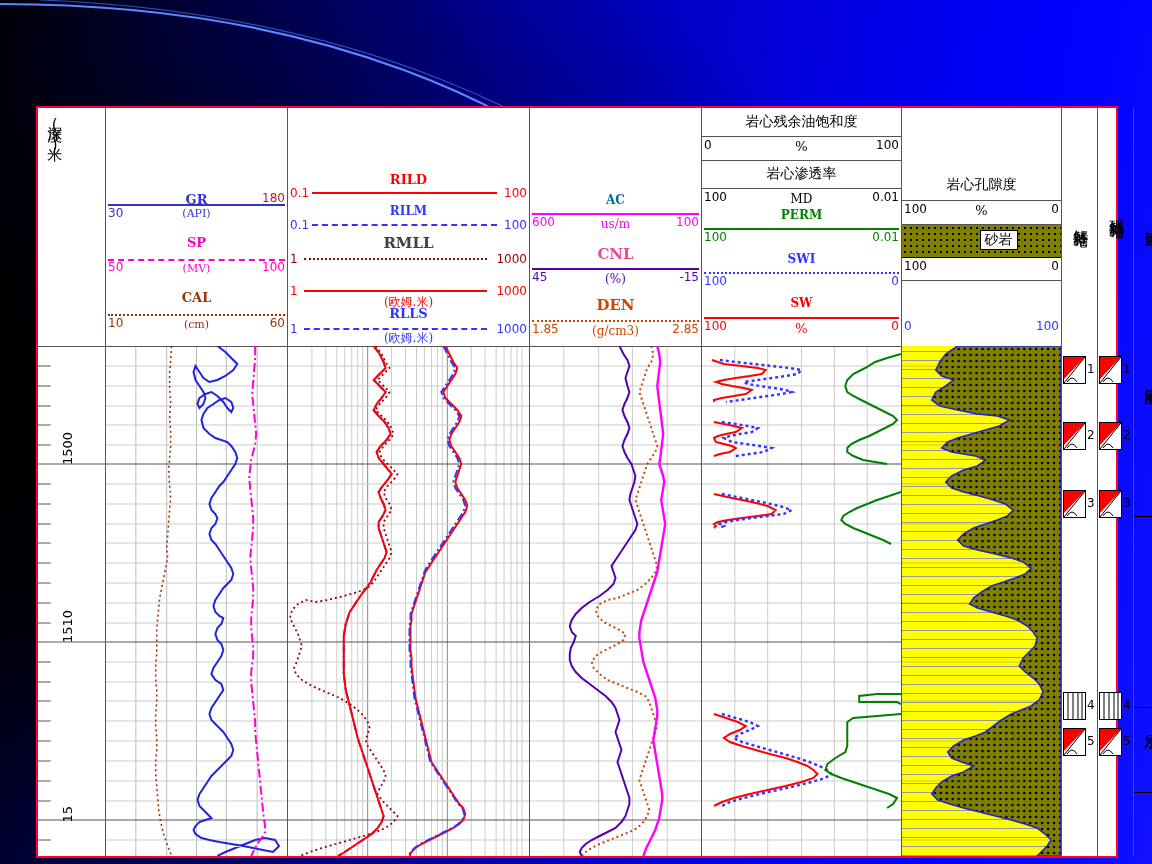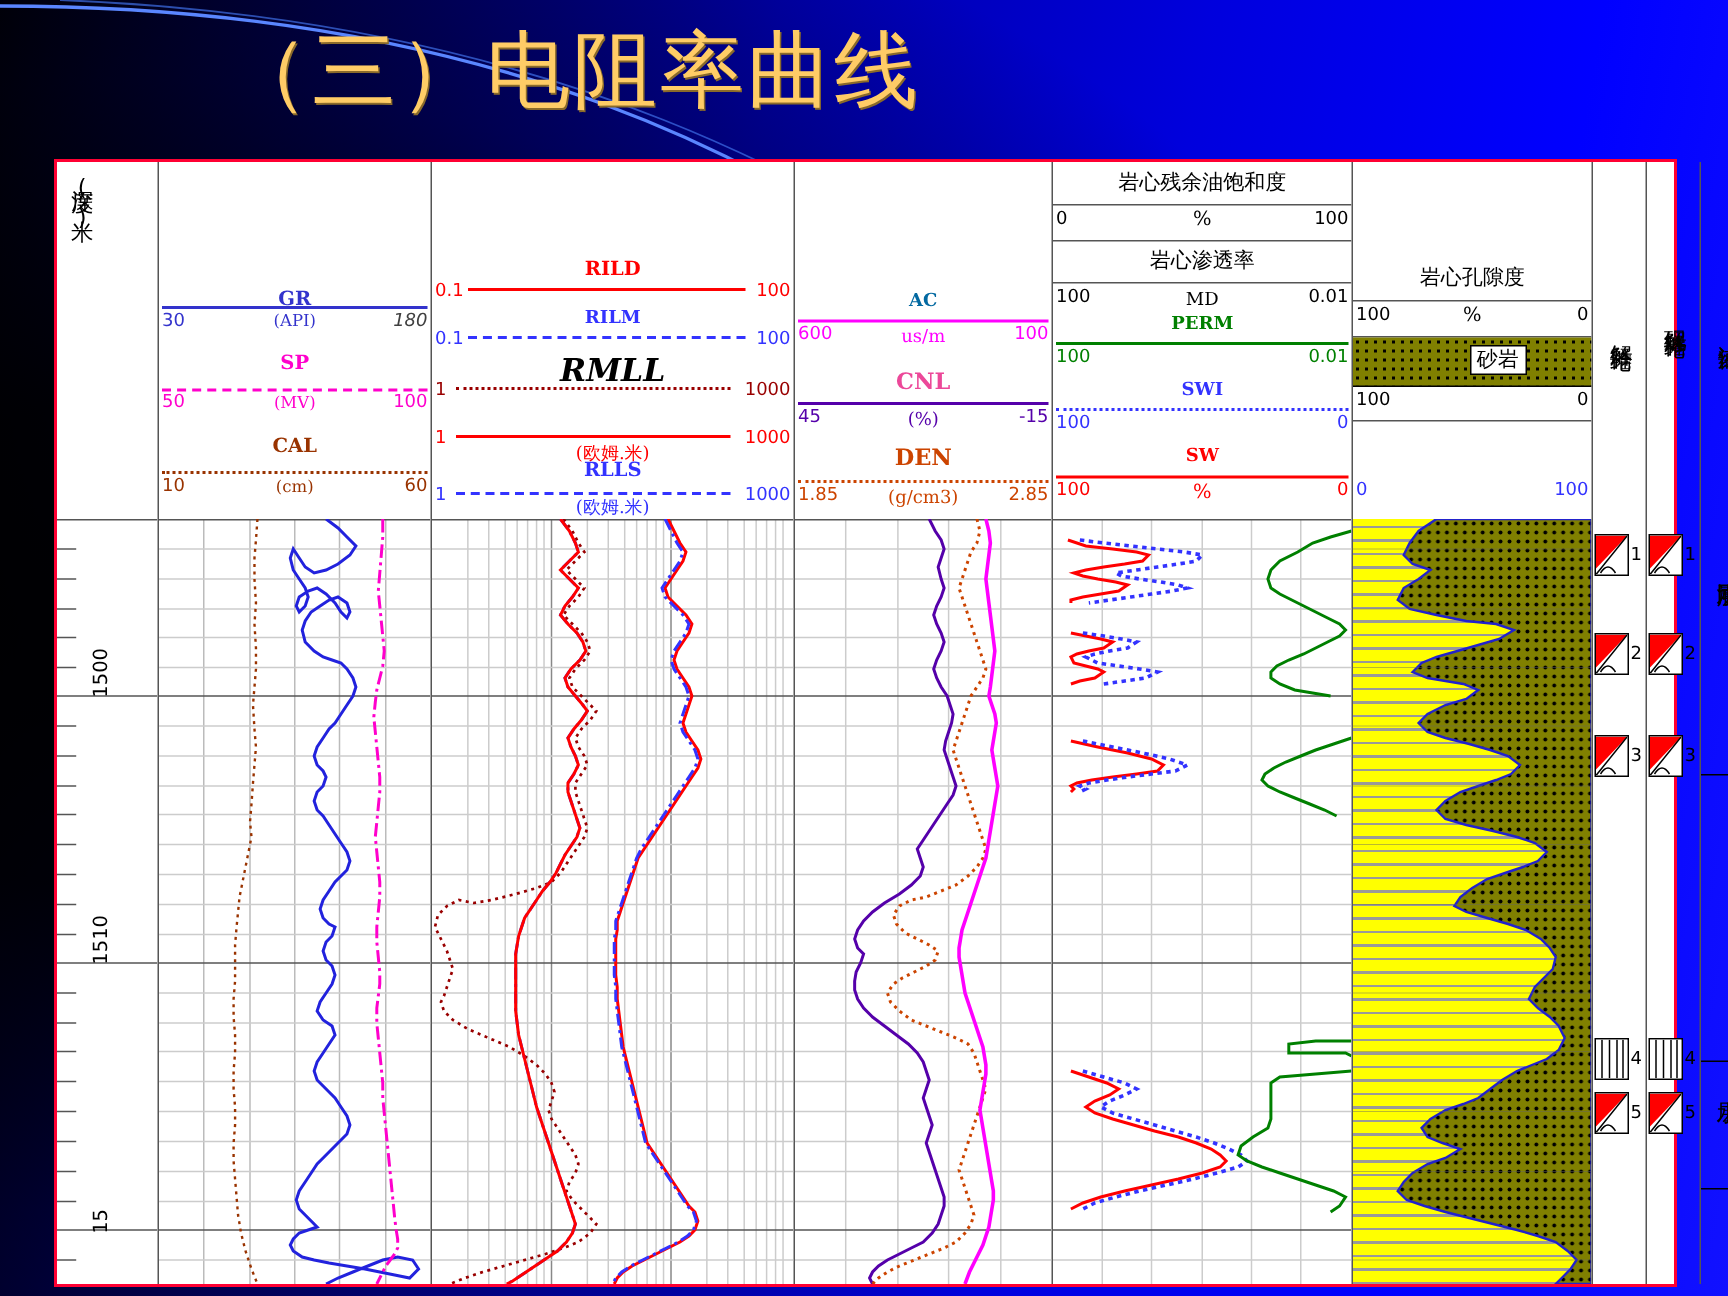--- a/index.html
+++ b/index.html
@@ -62,21 +62,20 @@
 </head>
 <body>
 
 <div id="slide">
 
   <svg class="swoosh" viewBox="0 0 1152 864" preserveAspectRatio="none">
     <path d="M0,4 C260,4 560,70 760,330" fill="none" stroke="#5a86ff" stroke-width="2.2"></path>
     <path d="M40,0 C300,10 600,90 800,340" fill="none" stroke="#3f6fe8" stroke-width="1.2" opacity="0.7"></path>
   </svg>
 
-  <div id="title">（三）电阻率曲线</div>
 
   <div id="chart">
     <div id="inner">
 
       <div class="col" style="left:0;width:68px;">
         <div class="hdr">
           <div class="vtext" style="position:absolute;left:8px;top:6px;">深度(米)</div>
         </div>
         <div class="body">
           <svg width="100%" height="100%" viewBox="0 0 68 510" preserveAspectRatio="none">
@@ -115,21 +114,21 @@
           <div class="depthlab" style="left:22px;top:264px;">1510</div>
           <div class="depthlab" style="left:22px;top:460px;">15</div>
         </div>
       </div>
 
       <div class="col" style="left:68px;width:182px;">
         <div class="hdr">
           <div class="cname" style="top:72px;color:#3333cc;margin-top:12px;">GR</div>
           <div class="cline" style="top:96px;border-top:2px solid #3333cc;"></div>
           <div class="cmin" style="top:98px;color:#3333cc;">30</div>
-          <div class="cmax" style="top:98px;color:#404040;font-style:italic;">180</div>
+          <div class="cmax" style="top:83px;color:#b91c1c;">180</div>
           <div class="cunit" style="top:99px;color:#3333cc;">(API)</div>
 
           <div class="cname" style="top:127px;color:#ff00cc;">SP</div>
           <div class="cline" style="top:151px;border-top:2px dashed #ff00cc;"></div>
           <div class="cmin" style="top:152px;color:#ff00cc;">50</div>
           <div class="cmax" style="top:152px;color:#ff00cc;">100</div>
           <div class="cunit" style="top:154px;color:#ff00cc;">(MV)</div>
 
           <div class="cname" style="top:182px;color:#993300;">CAL</div>
           <div class="cline" style="top:206px;border-top:2px dotted #993300;"></div>
@@ -191,21 +190,21 @@
           <div class="cname" style="top:64px;color:#ff0000;font-size:13px;">RILD</div>
           <div class="cline" style="left:24px;right:32px;top:84px;border-top:2px solid #ff0000;"></div>
           <div class="cmin" style="top:78px;color:#ff0000;">0.1</div>
           <div class="cmax" style="top:78px;color:#ff0000;">100</div>
 
           <div class="cname" style="top:96px;color:#3333ff;font-size:12px;">RILM</div>
           <div class="cline" style="left:24px;right:32px;top:116px;border-top:2px dashed #3333ff;"></div>
           <div class="cmin" style="top:110px;color:#3333ff;">0.1</div>
           <div class="cmax" style="top:110px;color:#3333ff;">100</div>
 
-          <div class="cname" style="top:126px;color:#000000;font-size:21px;font-style:italic;">RMLL</div>
+          <div class="cname" style="top:126px;color:#404040;font-size:15px;">RMLL</div>
           <div class="cline" style="left:16px;right:42px;top:150px;border-top:2px dotted #990000;"></div>
           <div class="cmin" style="top:144px;color:#990000;">1</div>
           <div class="cmax" style="top:144px;color:#990000;">1000</div>
 
           <div class="cline" style="left:16px;right:42px;top:182px;border-top:2px solid #ff0000;"></div>
           <div class="cmin" style="top:176px;color:#ff0000;">1</div>
           <div class="cmax" style="top:176px;color:#ff0000;">1000</div>
           <div class="cunit" style="top:186px;color:#ff0000;font-size:12px;">(欧姆.米)</div>
 
           <div class="cname" style="top:198px;color:#3333ff;font-size:13px;">RLLS</div>

